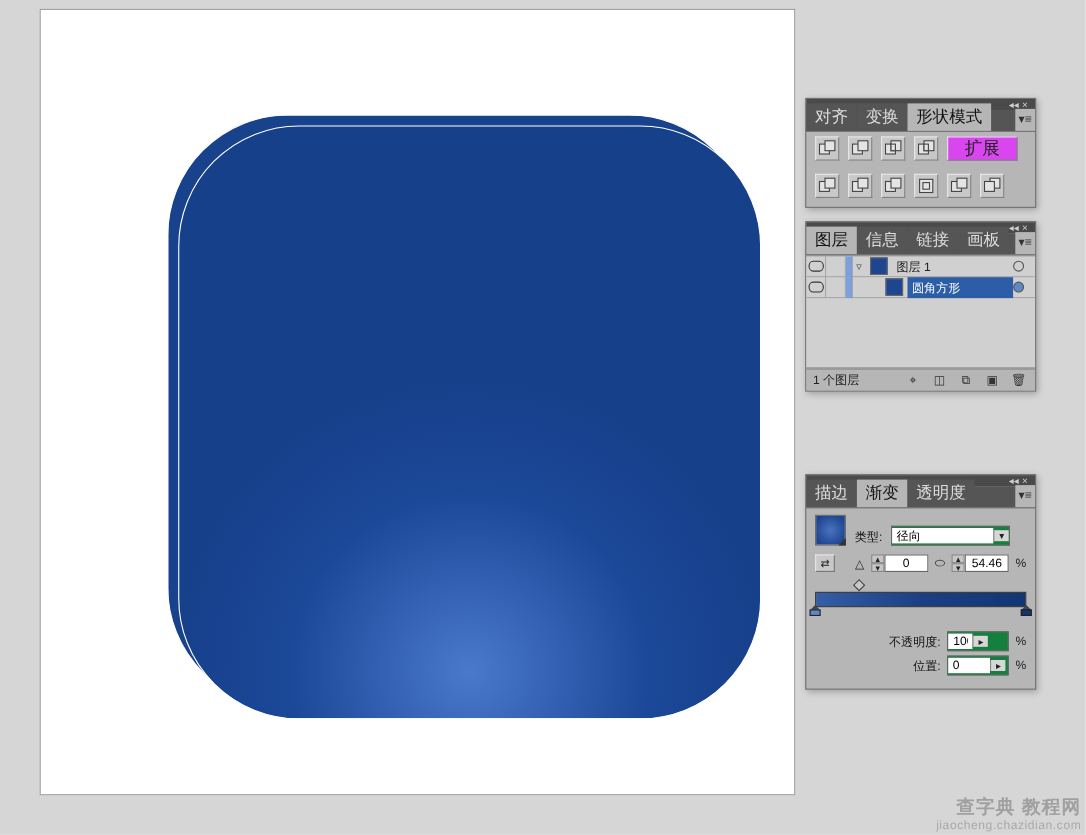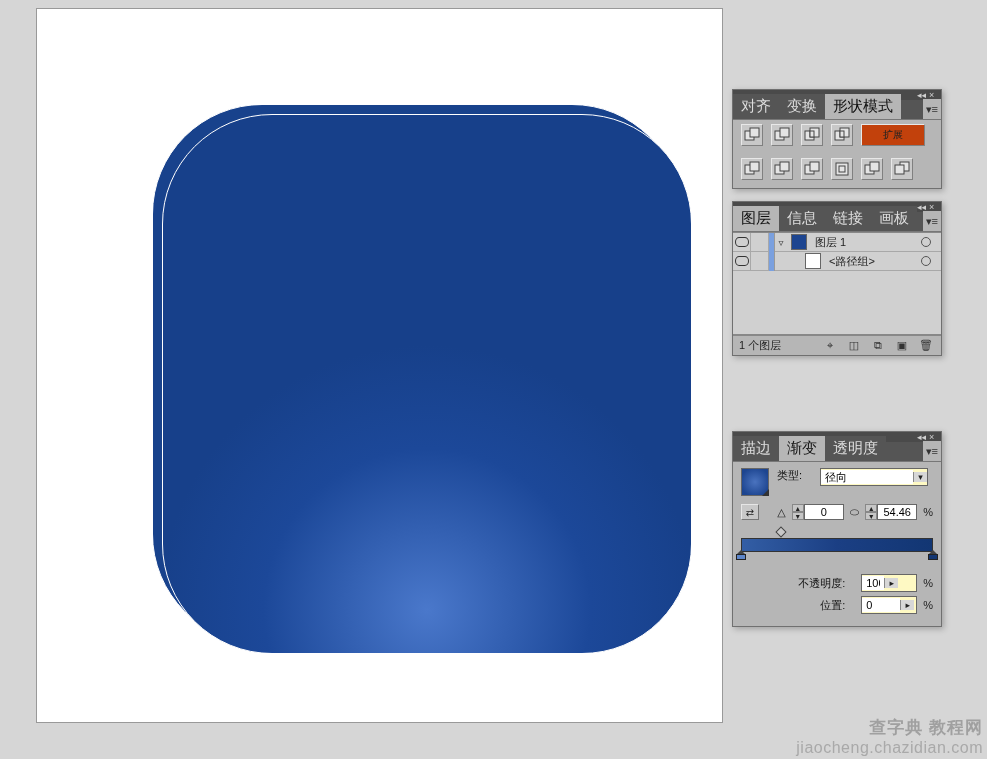--- a/index.html
+++ b/index.html
@@ -54,23 +54,23 @@
     .icon-btn {
       width: 22px; height: 22px;
       background: #c8c8c8;
       border: 1px solid #808080;
       border-top-color: #e8e8e8; border-left-color: #e8e8e8;
       display: flex; align-items: center; justify-content: center;
       font-size: 12px;
     }
     .wide-btn {
       width: 64px; height: 22px;
-      background: #c2410c;
+      background: #d946ef;
       border: 1px solid #808080; border-top-color: #e8e8e8; border-left-color: #e8e8e8;
-      font-size: 10px; display: flex; align-items: center; justify-content: center;
+      font-size: 16px; display: flex; align-items: center; justify-content: center;
     }
     .label { font-size: 11px; color: #111; }
 
     
     .panel-pathfinder { left: 732px; top: 89px; width: 210px; }
     .pf-section .label { padding: 2px 8px 0 8px; }
     .pf-row { display: flex; gap: 8px; padding: 4px 8px 8px 8px; align-items: center; }
     .glyph-svg { width: 16px; height: 16px; }
     .glyph-svg rect, .glyph-svg circle, .glyph-svg path { fill: #e4e4e4; stroke: #444; stroke-width: 1; }
 
@@ -86,28 +86,28 @@
     .layer-row.selected .layer-name { background: #2b5ea6; color: #fff; }
     .target-circle { width: 10px; height: 10px; border: 1px solid #555; border-radius: 50%; margin-right: 10px; }
     .target-circle.filled { background: #5e88c7; }
     .layers-footer { height: 20px; display: flex; align-items: center; padding: 0 6px; gap: 6px; background: #b6b6b6; border-top: 1px solid #888; }
     .layers-footer .spacer { flex: 1; }
     .footer-icon { width: 18px; height: 16px; display: flex; align-items: center; justify-content: center; font-size: 11px; color: #333; }
 
     
     .panel-gradient { left: 732px; top: 431px; width: 210px; }
     .grad-body { padding: 6px 8px 10px 8px; }
-    .grad-top { display: flex; align-items: flex-start; gap: 8px; }
+    .grad-top { display: flex; align-items: flex-end; gap: 8px; }
     .grad-swatch {
       width: 28px; height: 28px; border: 1px solid #666; position: relative;
       background: radial-gradient(circle at 50% 50%, #4a73bf 0%, #1d4590 80%);
     }
     .grad-swatch-corner { position: absolute; right: -1px; bottom: -1px; width: 0; height: 0;
       border-left: 7px solid transparent; border-bottom: 7px solid #333; }
-    .select-box { display: flex; align-items: center; background: #fef9c3; border: 1px solid #666; height: 18px; margin-left: 10px; }
+    .select-box { display: flex; align-items: center; background: #15803d; border: 1px solid #666; height: 18px; }
     .select-box input { border: none; width: 92px; font-size: 11px; padding: 1px 4px; background: #fff; }
     .select-arrow { width: 14px; text-align: center; font-size: 9px; background: #d7d7d7; border-left: 1px solid #888; }
     .grad-mid { display: flex; align-items: center; gap: 6px; padding-top: 8px; font-size: 11px; }
     .mini-btn { width: 18px; height: 16px; border: 1px solid #777; border-top-color: #e6e6e6; border-left-color: #e6e6e6;
       background: #c8c8c8; display: flex; align-items: center; justify-content: center; font-size: 10px; }
     .num-field { display: flex; align-items: center; }
     .num-arrows { width: 12px; display: flex; flex-direction: column; }
     .num-arrows .a { height: 8px; font-size: 8px; line-height: 8px; text-align: center; background: #c6c6c6; border: 1px solid #888; }
     .num-input { width: 40px; height: 16px; font-size: 11px; text-align: center; border: 1px solid #666; background: #fff; }
     .grad-bar-wrap { padding: 8px 0 2px 0; position: relative; }
@@ -123,21 +123,21 @@
 
     .eye-icon::before {
       content: ""; display: block; width: 12px; height: 8px;
       border: 1px solid #333; border-radius: 60% / 100%;
       position: relative;
     }
 
     
     .wm { position: absolute; right: 4px; bottom: 2px; width: 220px; height: 34px; display:flex; flex-direction: column; align-items: flex-end; justify-content: flex-end; gap: 0; }
     .wm1 { font-size: 17px; color: #a0a0a0; font-weight: bold; letter-spacing: 1px; }
-    .wm2 { font-size: 16px; color: #a9a9a9; letter-spacing: .5px; }
+    .wm2 { font-size: 11px; color: #a9a9a9; letter-spacing: .5px; }
   </style>
 </head>
 <body>
 
 <div class="canvas-frame">
   <div class="shape-stack">
     <div class="rrect-back"></div>
     <div class="rrect-front"></div>
   </div>
 </div>
@@ -241,30 +241,30 @@
         <div class="eye-cell">
           <span class="eye-icon"></span>
         </div>
         <div class="lock-cell"></div>
         <div class="layer-color"></div>
         <span class="expand-cell" style="margin-left:0px">▿</span>
         <div class="layer-thumb" style="background:#1d4590"></div>
         <div class="layer-name">图层 1</div>
         <div class="target-circle"></div>
       </div>
-      <div class="layer-row">
+      <div class="layer-row selected">
         <div class="eye-cell">
           <span class="eye-icon"></span>
         </div>
         <div class="lock-cell"></div>
         <div class="layer-color"></div>
         <span class="expand-cell" style="margin-left:14px"></span>
-        <div class="layer-thumb" style="background:#ffffff"></div>
-        <div class="layer-name">&lt;路径组&gt;</div>
-        <div class="target-circle"></div>
+        <div class="layer-thumb" style="background:#1d4590"></div>
+        <div class="layer-name">圆角方形</div>
+        <div class="target-circle filled"></div>
       </div>
     </div>
   <div class="layers-footer">
     <span>1 个图层</span>
     <span class="spacer"></span>
     <span class="footer-icon">⌖</span>
     <span class="footer-icon">◫</span>
     <span class="footer-icon">⧉</span>
     <span class="footer-icon">▣</span>
     <span class="footer-icon">🗑</span>

